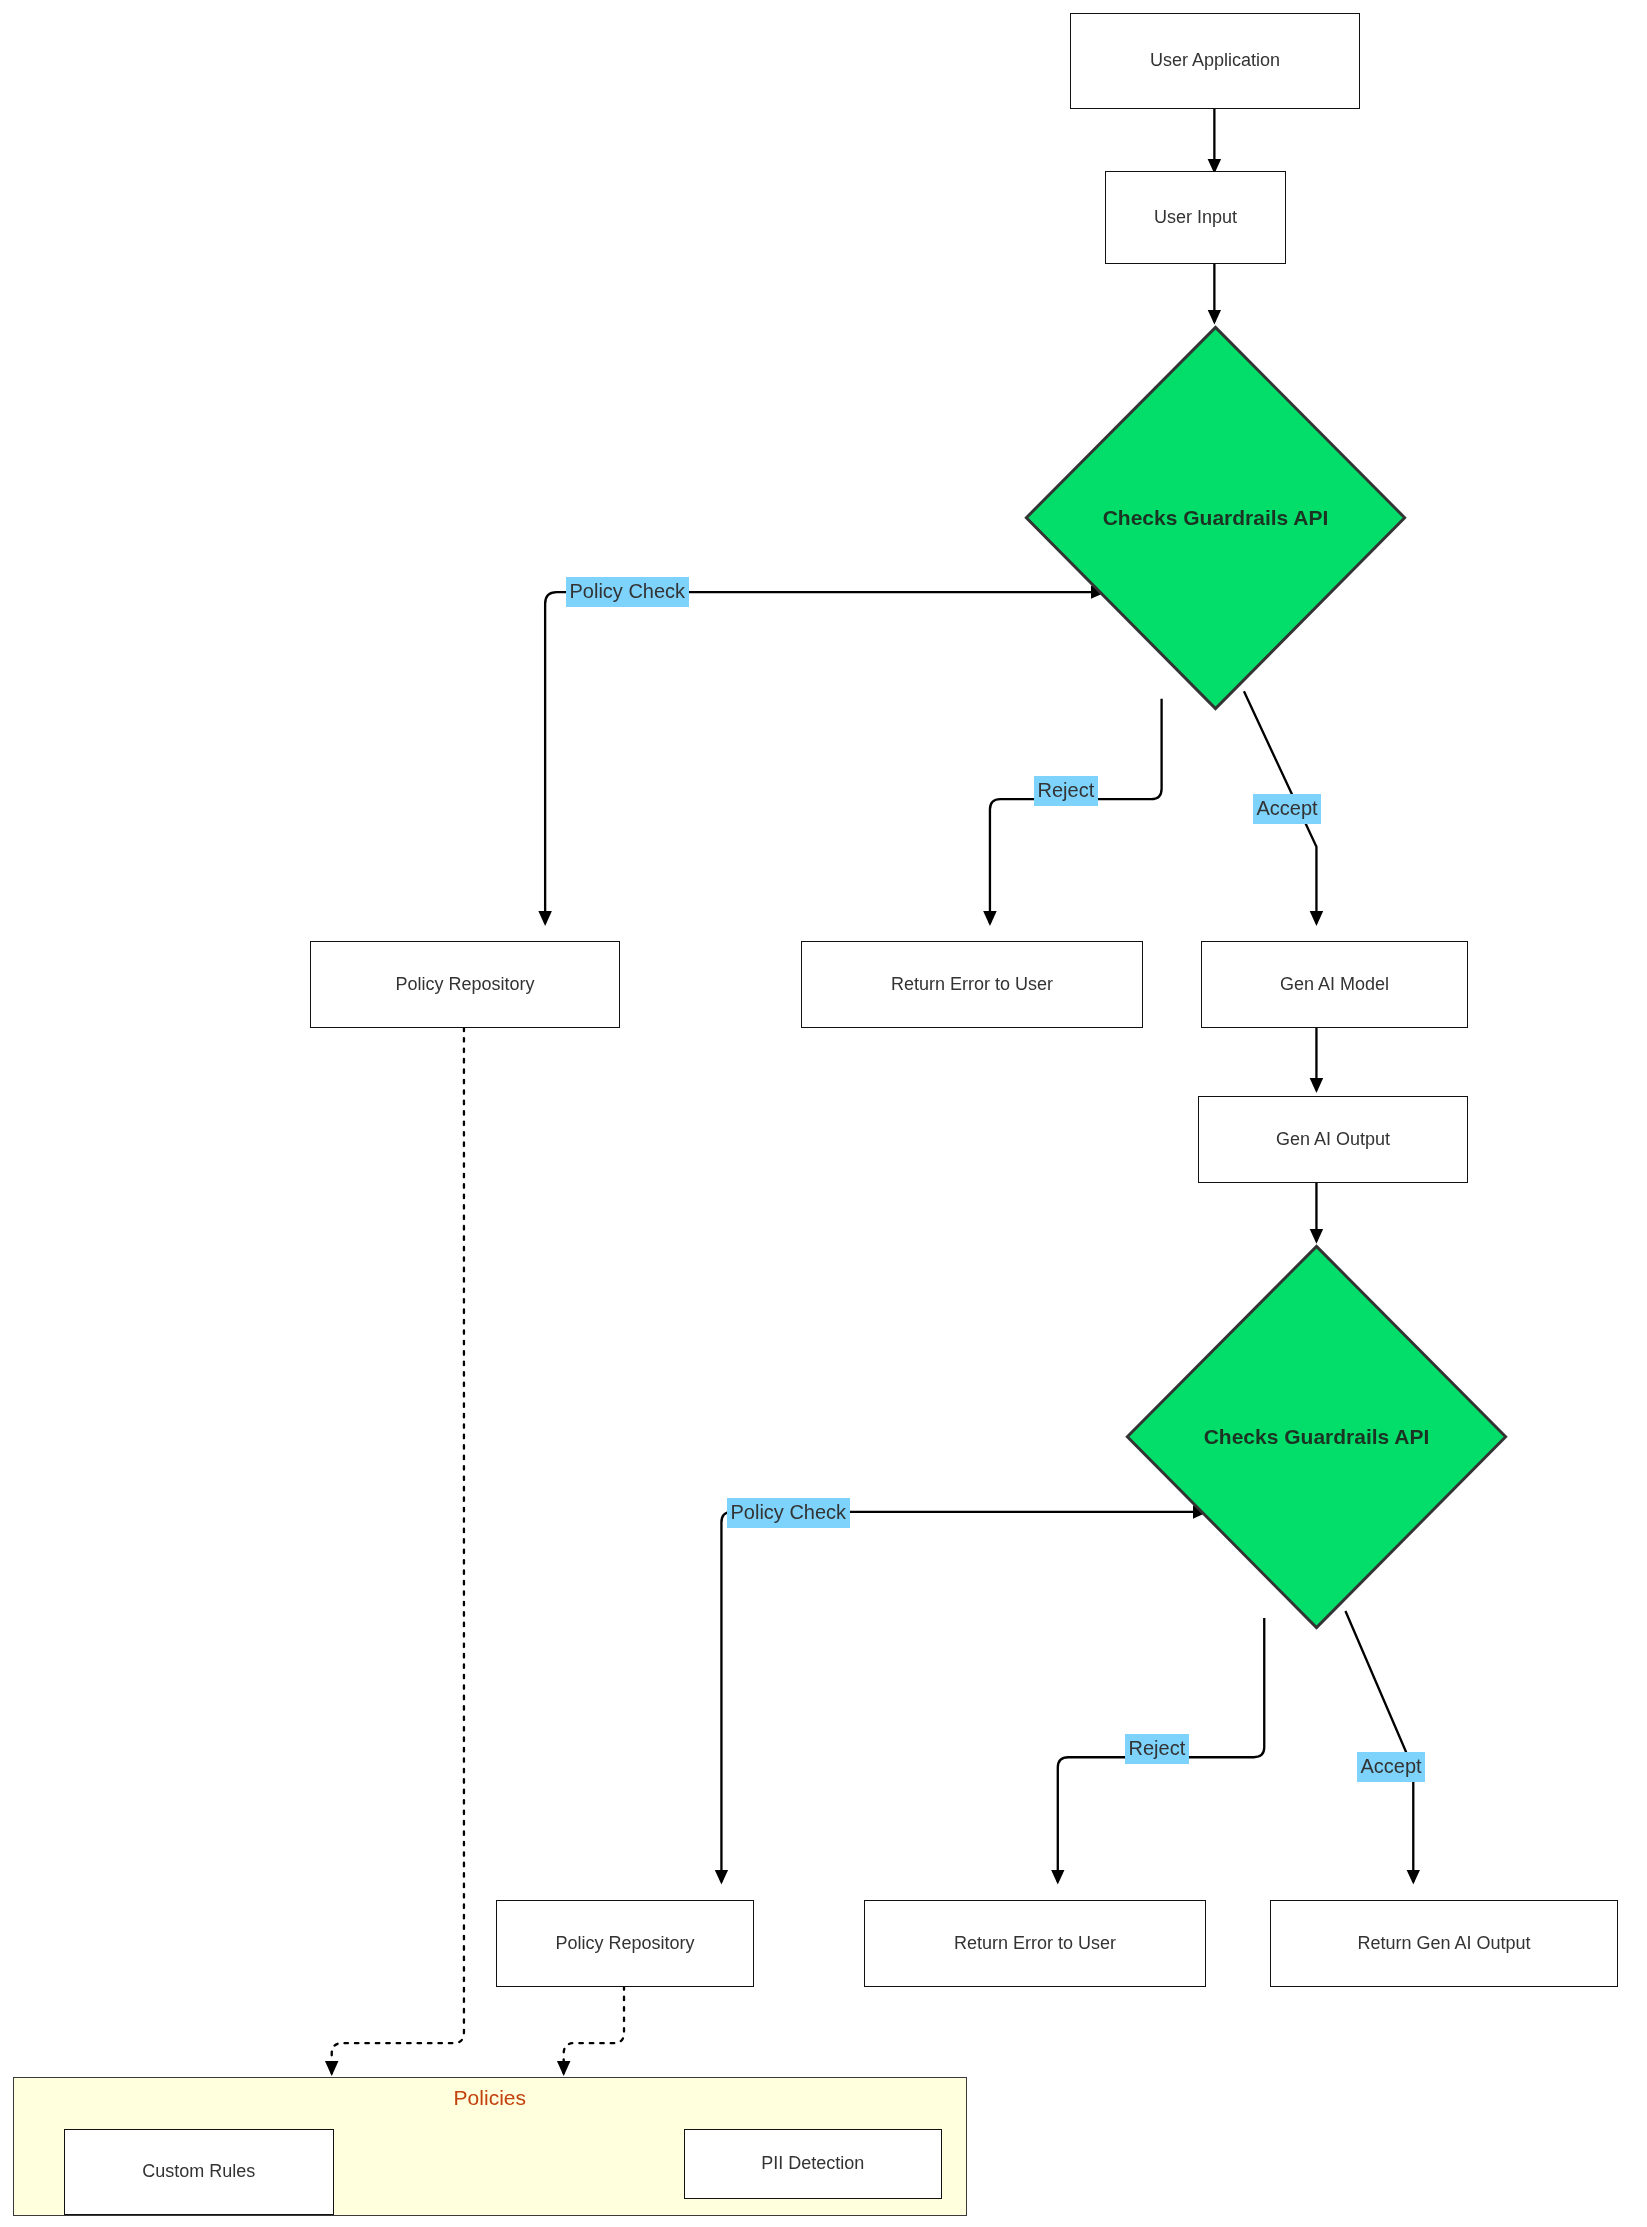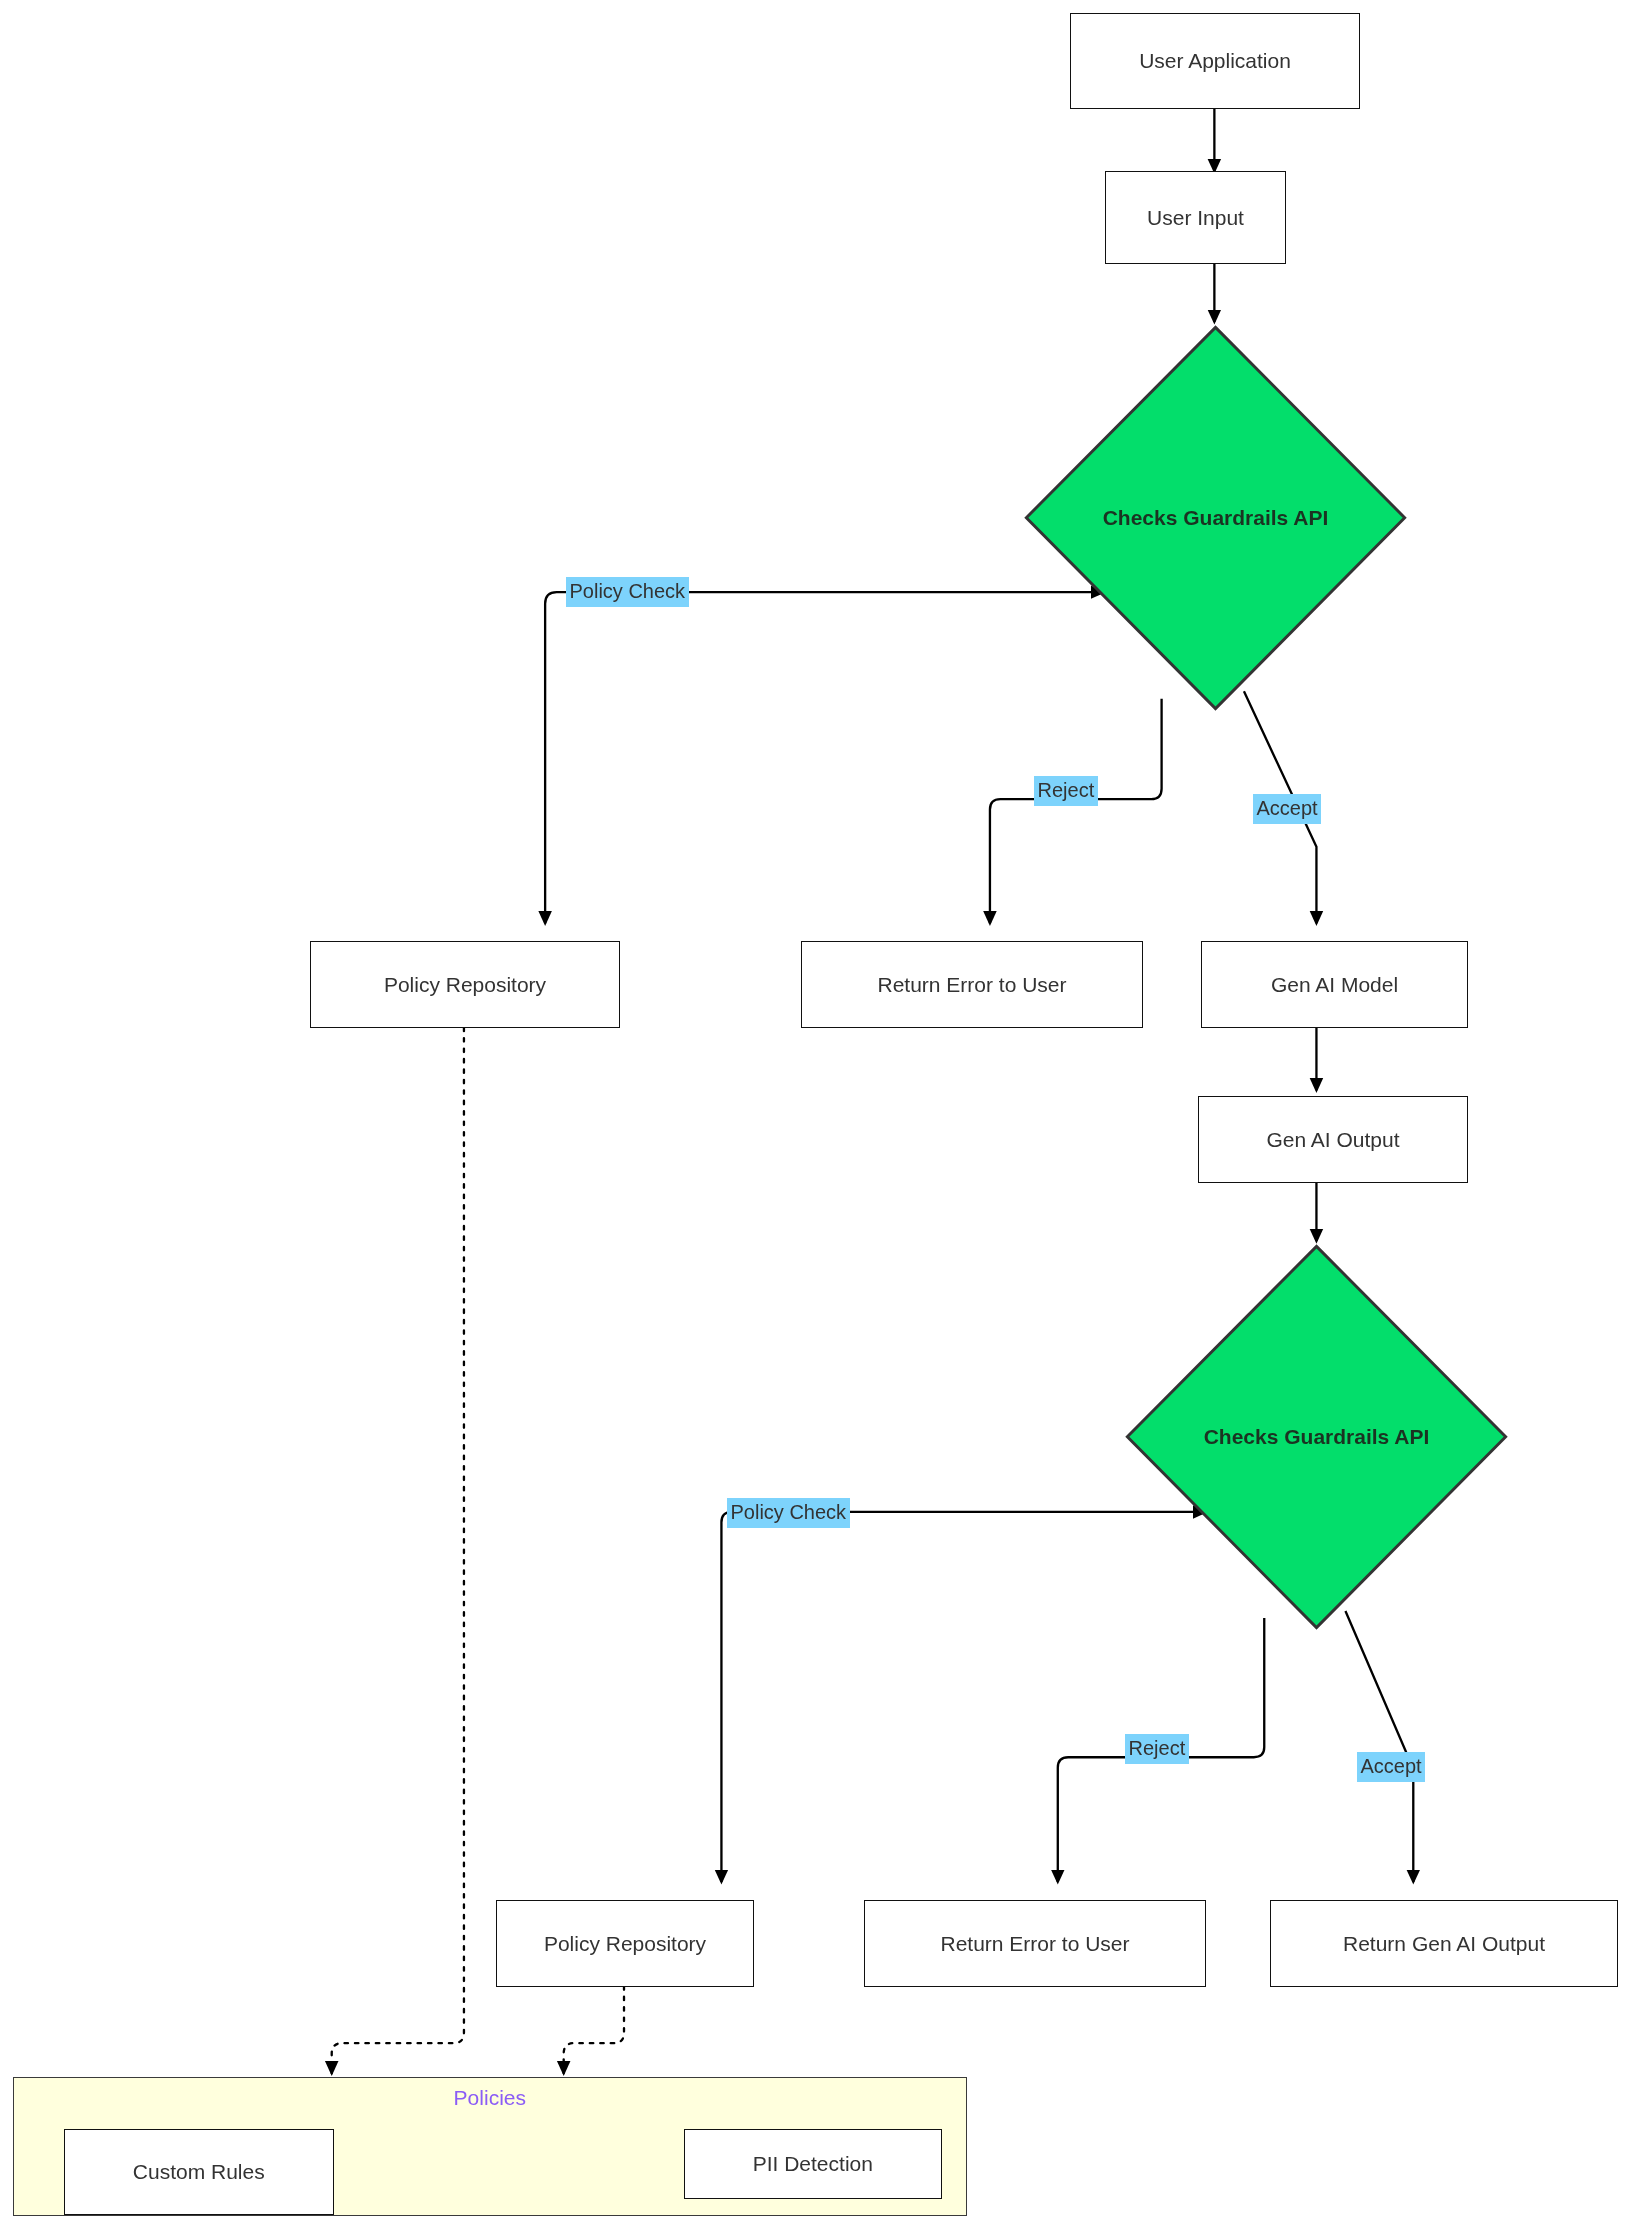--- a/index.html
+++ b/index.html
@@ -32,21 +32,21 @@
     box-sizing: border-box;
     display: flex;
     align-items: center;
     justify-content: center;
     text-align: center;
   }
   .box {
     background: #ffffff;
     border: 1.7px solid #111111;
     color: #333333;
-    font-size: 21px;
+    font-size: 18px;
     line-height: 1.2;
     justify-content: center;
   }
   .diamond-wrap {
     position: absolute;
     display: flex;
     align-items: center;
     justify-content: center;
   }
   .diamond-label {
@@ -63,21 +63,21 @@
     background: #ffffdd;
     border: 1.7px solid #3a3a3a;
   }
   .group-title {
     position: absolute;
     top: 8px;
     left: 0;
     width: 100%;
     text-align: center;
     font-size: 21px;
-    color: #8b5cf6;
+    color: #c2410c;
   }
   .edge-label {
     position: absolute;
     background: #7dd3fc;
     color: #333333;
     font-size: 20px;
     line-height: 1.15;
     padding: 2.9px 3.5px 4px 3.5px;
     white-space: nowrap;
     z-index: 4;

